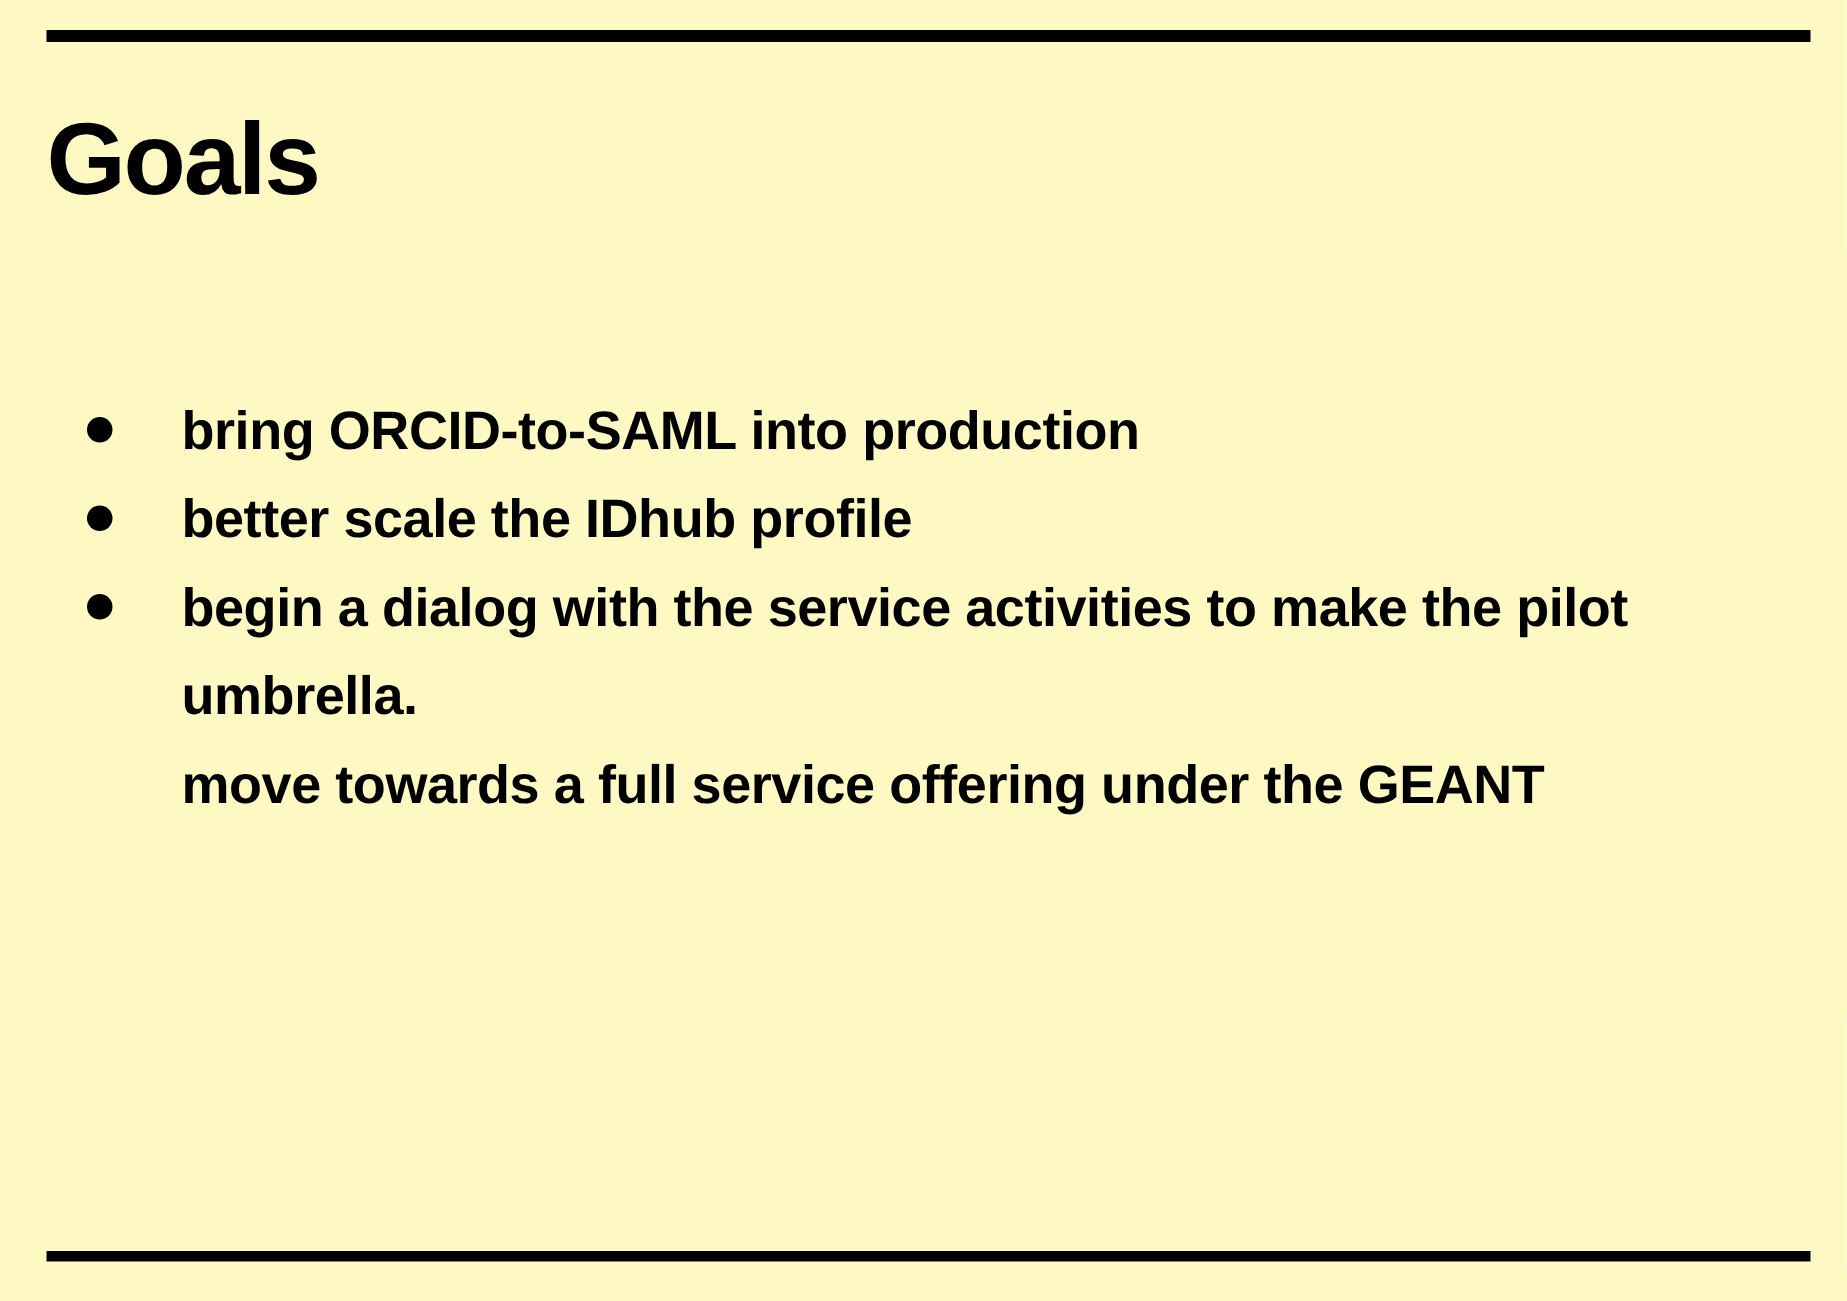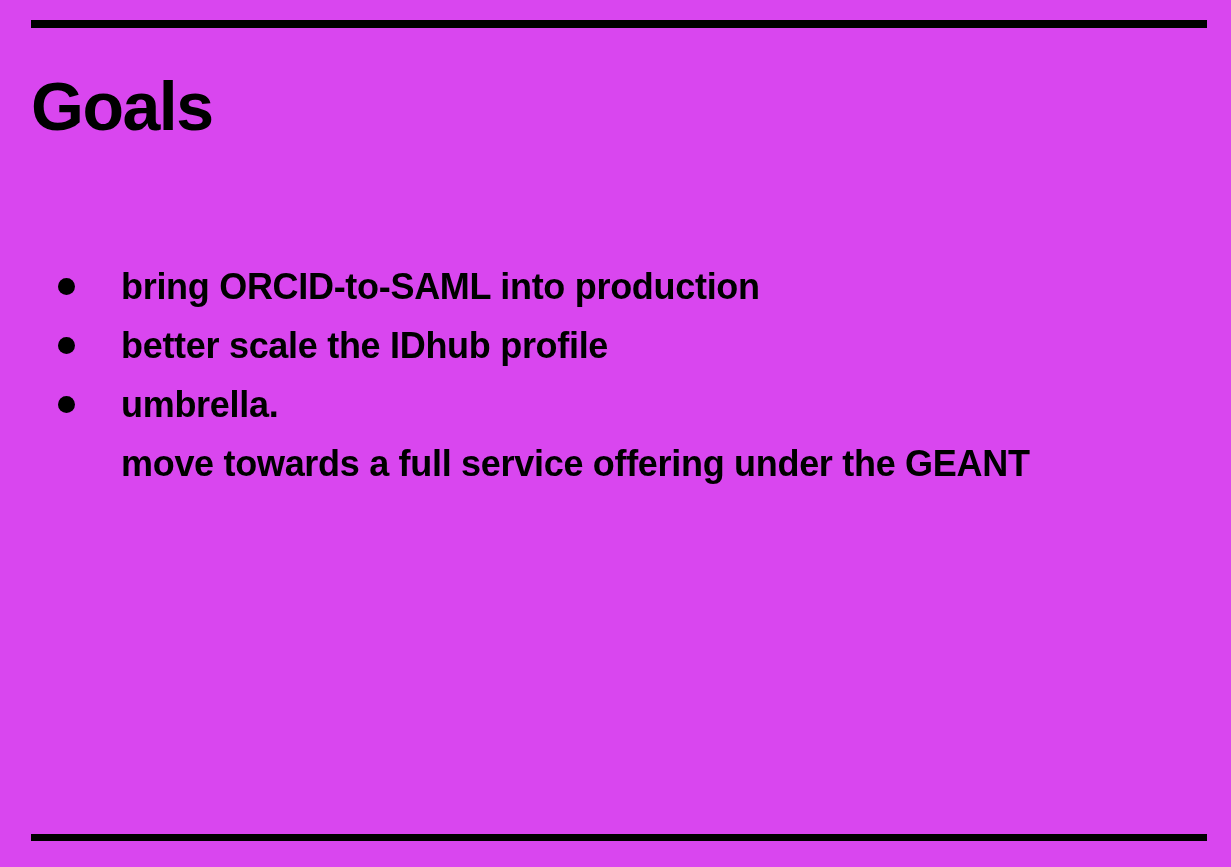--- a/index.html
+++ b/index.html
@@ -6,21 +6,21 @@
   html, body { background: #ffffff; }
   body {
     width: 1231px; height: 867px;
     font-family: "Liberation Sans", "DejaVu Sans", sans-serif;
     color: #000000;
     position: relative;
     overflow: hidden;
   }
   .slide {
     position: absolute; inset: 0;
-    background: #d946ef;
+    background: #fef9c3;
   }
   .rule {
     position: absolute;
     left: 31px; width: 1176px;
     background: #000000;
   }
   .rule.top { top: 20px; height: 8px; }
   .rule.bottom { top: 834px; height: 7px; }
   .title {
     position: absolute;
@@ -97,20 +97,21 @@
       <div class="text-col">
         <div class="line">better scale the IDhub profile</div>
       </div>
     </div>
 
     <div class="item">
       <div class="marker-col">
         <span class="dot"></span>
       </div>
       <div class="text-col">
+        <div class="line">begin a dialog with the service activities to make the pilot</div>
         <div class="line">umbrella.</div>
         <div class="line">move towards a full service offering under the GEANT</div>
       </div>
     </div>
 
   </div>
 
   <div class="rule bottom"></div>
 
 </div>

